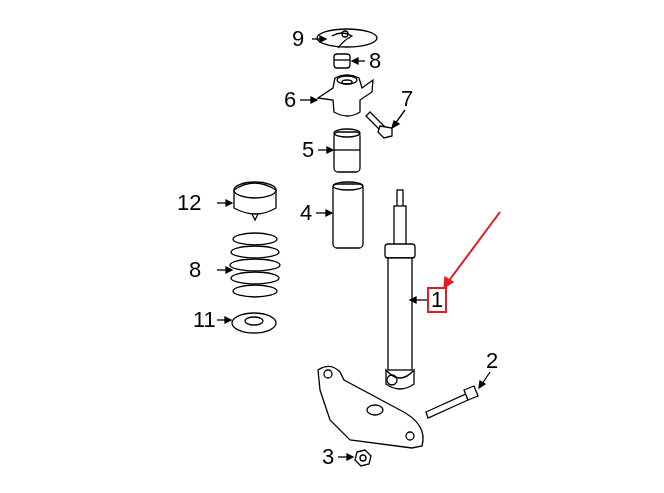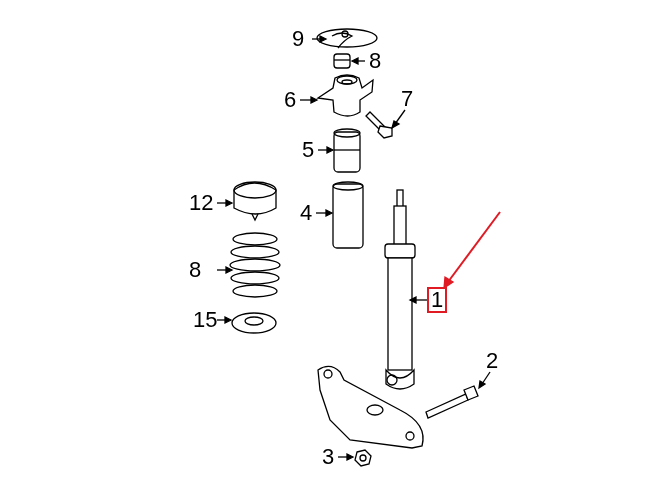--- a/index.html
+++ b/index.html
@@ -117,19 +117,19 @@
   </g>
   <line x1="338" y1="457" x2="348" y2="457"></line>
     <polygon points="353,457 347,454 347,460" fill="#000"></polygon>
 </svg>
 
 <div class="callout" style="left:292px;top:28px">9</div>
 <div class="callout" style="left:369px;top:50px">8</div>
 <div class="callout" style="left:284px;top:89px">6</div>
 <div class="callout" style="left:401px;top:88px">7</div>
 <div class="callout" style="left:302px;top:139px">5</div>
-<div class="callout" style="left:189px;top:192px">12</div>
+<div class="callout" style="left:177px;top:192px">12</div>
 <div class="callout" style="left:300px;top:202px">4</div>
 <div class="callout" style="left:189px;top:259px">8</div>
 <div class="callout hl" style="left:427px;top:287px">1</div>
-<div class="callout" style="left:193px;top:309px">15</div>
+<div class="callout" style="left:193px;top:309px">11</div>
 <div class="callout" style="left:486px;top:350px">2</div>
 <div class="callout" style="left:322px;top:446px">3</div>
 
 </body></html>

